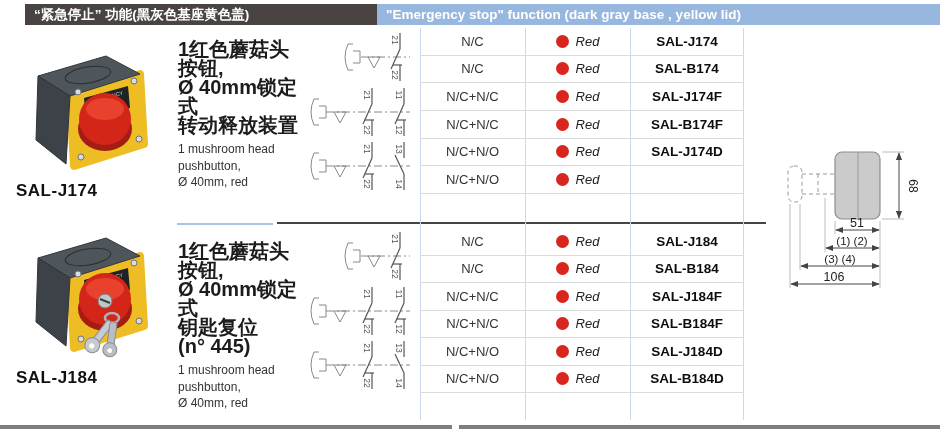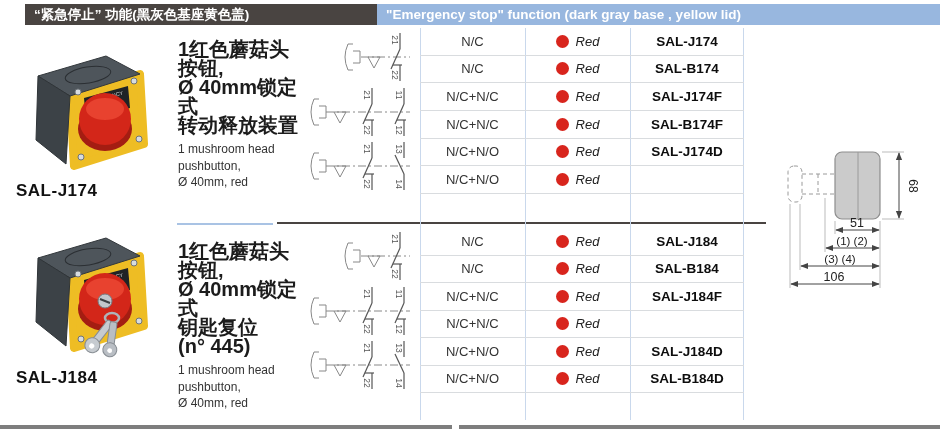--- a/index.html
+++ b/index.html
@@ -340,20 +340,21 @@
           <span>Red</span>
         </div>
         <div class="cell c-model">SAL-J184F</div>
       </div>
       <div class="trow r2">
         <div class="cell c-contacts">N/C+N/C</div>
         <div class="cell c-color">
           <span class="dot" style="background:#d8251d"></span>
           <span>Red</span>
         </div>
+        <div class="cell c-model">SAL-B184F</div>
       </div>
       <div class="trow r2">
         <div class="cell c-contacts">N/C+N/O</div>
         <div class="cell c-color">
           <span class="dot" style="background:#d8251d"></span>
           <span>Red</span>
         </div>
         <div class="cell c-model">SAL-J184D</div>
       </div>
       <div class="trow r2">

